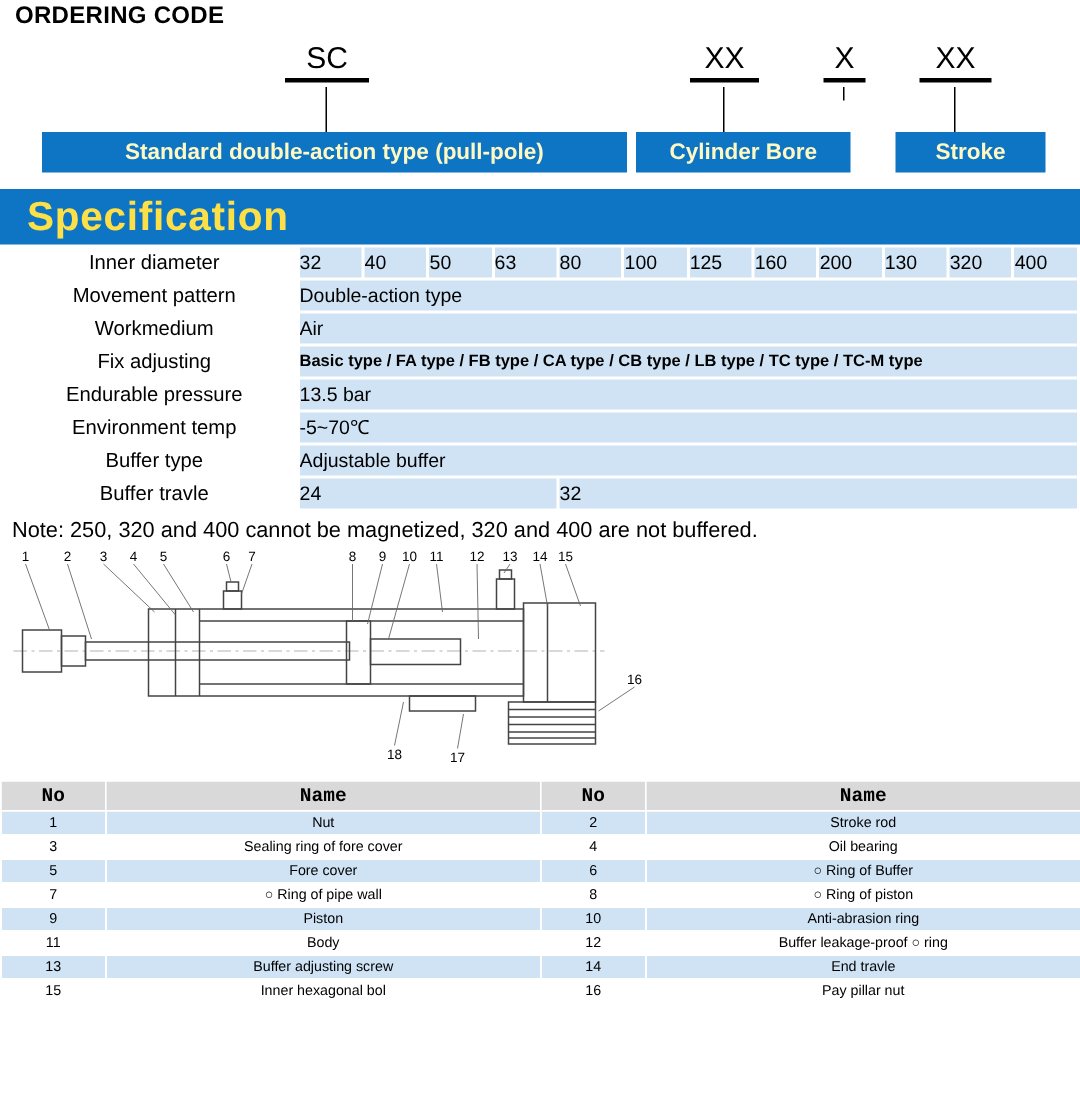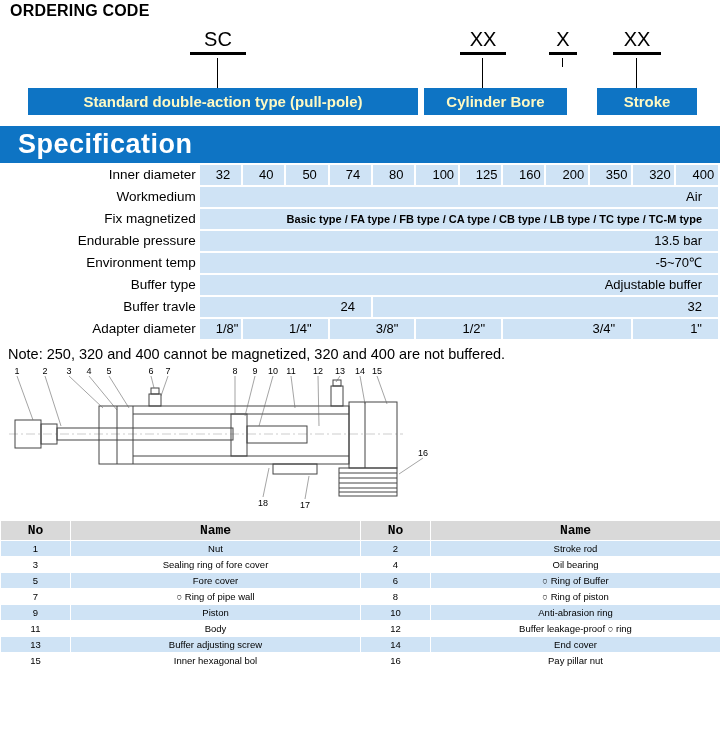--- a/index.html
+++ b/index.html
@@ -28,26 +28,26 @@
   .conn-1{left:482px;height:30px;}
   .conn-2{left:562px;height:9px;}
   .conn-3{left:636px;height:30px;}
   .obox{position:absolute;top:88px;height:27px;background:var(--blue);color:#fef9c3;
         font-weight:bold;font-size:15px;text-align:center;line-height:27px;white-space:nowrap;overflow:hidden;}
   .box-0{left:28px;width:390px;}
   .box-1{left:424px;width:143px;}
   .box-2{left:597px;width:100px;}
 
   
-  .spec-bar{height:37px;background:var(--blue);color:#ffffff;font-size:27px;font-weight:bold;
+  .spec-bar{height:37px;background:var(--blue);color:#fde047;font-size:27px;font-weight:bold;
             line-height:36px;padding-left:18px;letter-spacing:.5px;}
   table.spec-table{width:720px;table-layout:fixed;border-collapse:separate;border-spacing:2px;margin:0;}
   table.spec-table td{height:16px;line-height:16px;vertical-align:middle;}
-  td.spec-label{background:#fff;text-align:right;padding:2px 2px 2px 8px;font-size:13.5px;white-space:nowrap;overflow:hidden;}
-  td.spec-val{background:var(--light-blue);text-align:right;padding:2px 16px;font-size:13px;white-space:nowrap;overflow:hidden;}
+  td.spec-label{background:#fff;text-align:center;padding:2px 2px 2px 8px;font-size:13.5px;white-space:nowrap;overflow:hidden;}
+  td.spec-val{background:var(--light-blue);text-align:left;padding:2px 0;font-size:13px;white-space:nowrap;overflow:hidden;}
   td.spec-val.small{font-size:11px;font-weight:bold;}
 
   .note{margin:5px 0 2px 8px;font-size:14.5px;}
 
   
   .inner-structure{display:flex;align-items:flex-start;height:154px;margin-top:2px;}
   .inner-structure h2{font-size:21px;font-weight:bold;margin:12px 0 0 8px;width:206px;flex:none;}
   .diagram-svg{width:466px;height:152px;flex:none;}
   .diagram-svg text{font-family:"Liberation Sans",sans-serif;font-size:9px;fill:#000;}
 
@@ -88,63 +88,58 @@
     <colgroup>
       <col style="width:194px">
       <col span="12" style="width:41px">
     </colgroup>
     <tbody id="spec-body">
         <tr>
           <td class="spec-label">Inner diameter</td>
           <td class="spec-val" colspan="1">32</td>
           <td class="spec-val" colspan="1">40</td>
           <td class="spec-val" colspan="1">50</td>
-          <td class="spec-val" colspan="1">74</td>
+          <td class="spec-val" colspan="1">63</td>
           <td class="spec-val" colspan="1">80</td>
           <td class="spec-val" colspan="1">100</td>
           <td class="spec-val" colspan="1">125</td>
           <td class="spec-val" colspan="1">160</td>
           <td class="spec-val" colspan="1">200</td>
-          <td class="spec-val" colspan="1">350</td>
+          <td class="spec-val" colspan="1">130</td>
           <td class="spec-val" colspan="1">320</td>
           <td class="spec-val" colspan="1">400</td>
         </tr>
         <tr>
+          <td class="spec-label">Movement pattern</td>
+          <td class="spec-val" colspan="12">Double-action type</td>
+        </tr>
+        <tr>
           <td class="spec-label">Workmedium</td>
           <td class="spec-val" colspan="12">Air</td>
         </tr>
         <tr>
-          <td class="spec-label">Fix magnetized</td>
+          <td class="spec-label">Fix adjusting</td>
           <td class="spec-val small" colspan="12">Basic type / FA type / FB type / CA type / CB  type / LB type / TC type / TC-M type</td>
         </tr>
         <tr>
           <td class="spec-label">Endurable pressure</td>
           <td class="spec-val" colspan="12">13.5 bar</td>
         </tr>
         <tr>
           <td class="spec-label">Environment temp</td>
           <td class="spec-val" colspan="12">-5~70℃</td>
         </tr>
         <tr>
           <td class="spec-label">Buffer type</td>
           <td class="spec-val" colspan="12">Adjustable buffer</td>
         </tr>
         <tr>
           <td class="spec-label">Buffer travle</td>
           <td class="spec-val" colspan="4">24</td>
           <td class="spec-val" colspan="8">32</td>
-        </tr>
-        <tr>
-          <td class="spec-label">Adapter diameter</td>
-          <td class="spec-val" colspan="1">1/8"</td>
-          <td class="spec-val" colspan="2">1/4"</td>
-          <td class="spec-val" colspan="2">3/8"</td>
-          <td class="spec-val" colspan="2">1/2"</td>
-          <td class="spec-val" colspan="3">3/4"</td>
-          <td class="spec-val" colspan="2">1"</td>
         </tr>
       </tbody>
   </table>
 
   <div class="note">Note: 250, 320 and 400 cannot be magnetized, 320 and 400 are not buffered.</div>
 
   <div class="inner-structure">
 
     <svg class="diagram-svg" viewBox="0 0 460 152">
 
@@ -276,21 +271,21 @@
         <tr>
           <td>11</td>
           <td>Body</td>
           <td>12</td>
           <td>Buffer leakage-proof ○ ring</td>
         </tr>
         <tr>
           <td>13</td>
           <td>Buffer adjusting screw</td>
           <td>14</td>
-          <td>End cover</td>
+          <td>End travle</td>
         </tr>
         <tr>
           <td>15</td>
           <td>Inner hexagonal bol</td>
           <td>16</td>
           <td>Pay pillar nut</td>
         </tr>
       </tbody>
   </table>
 

